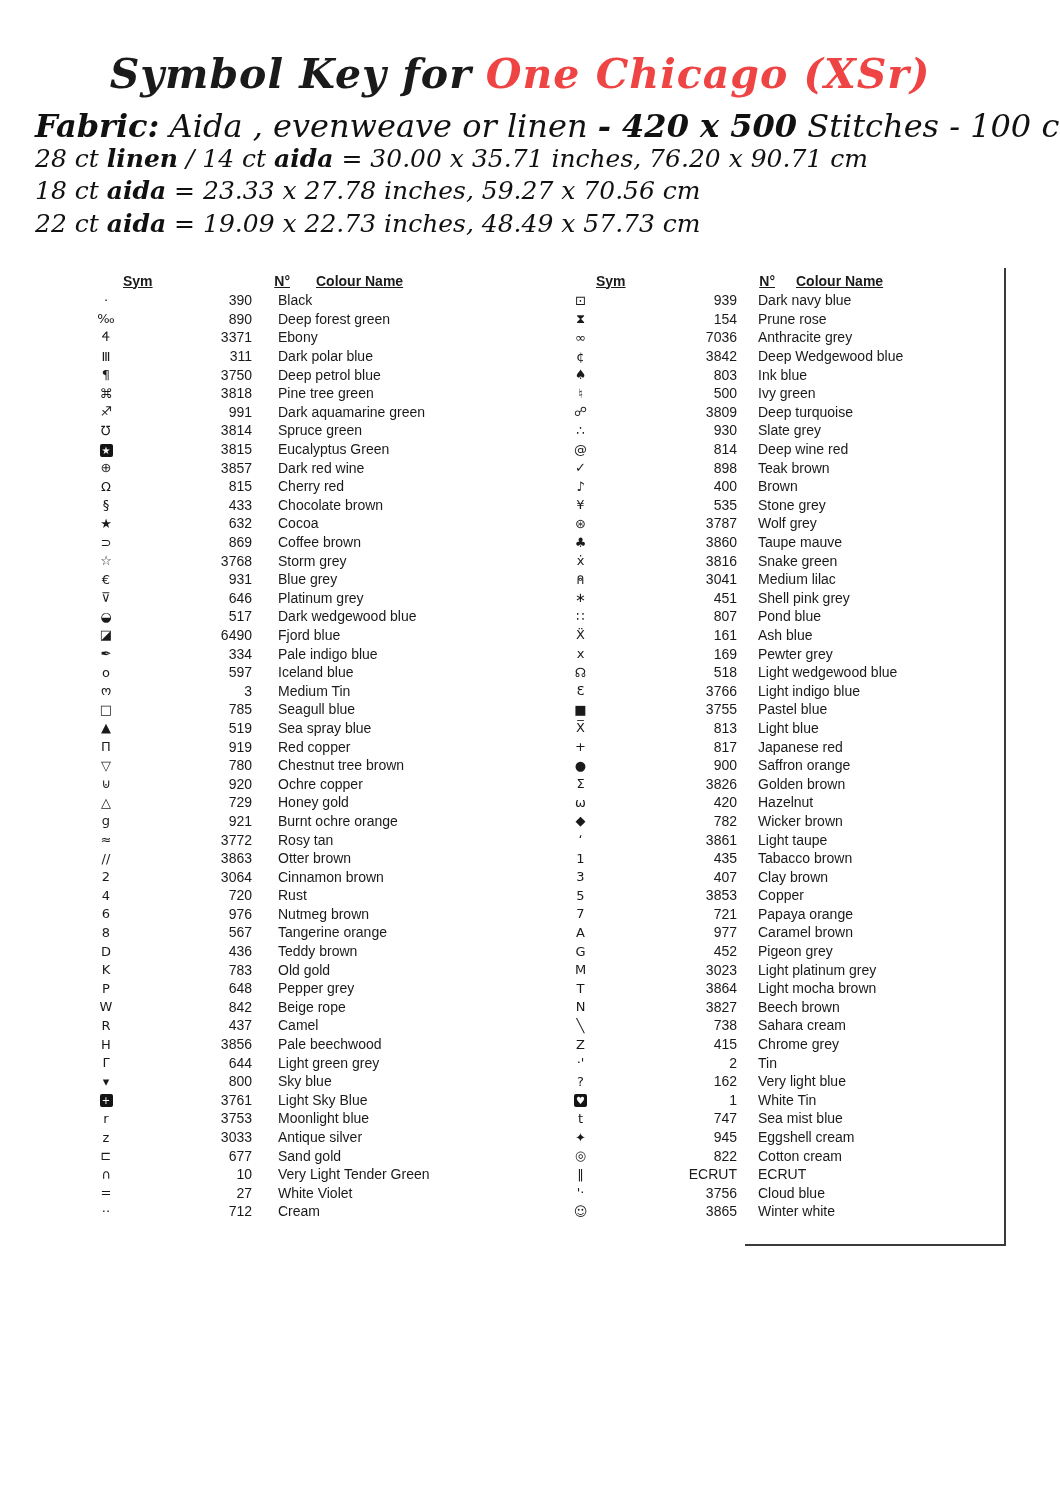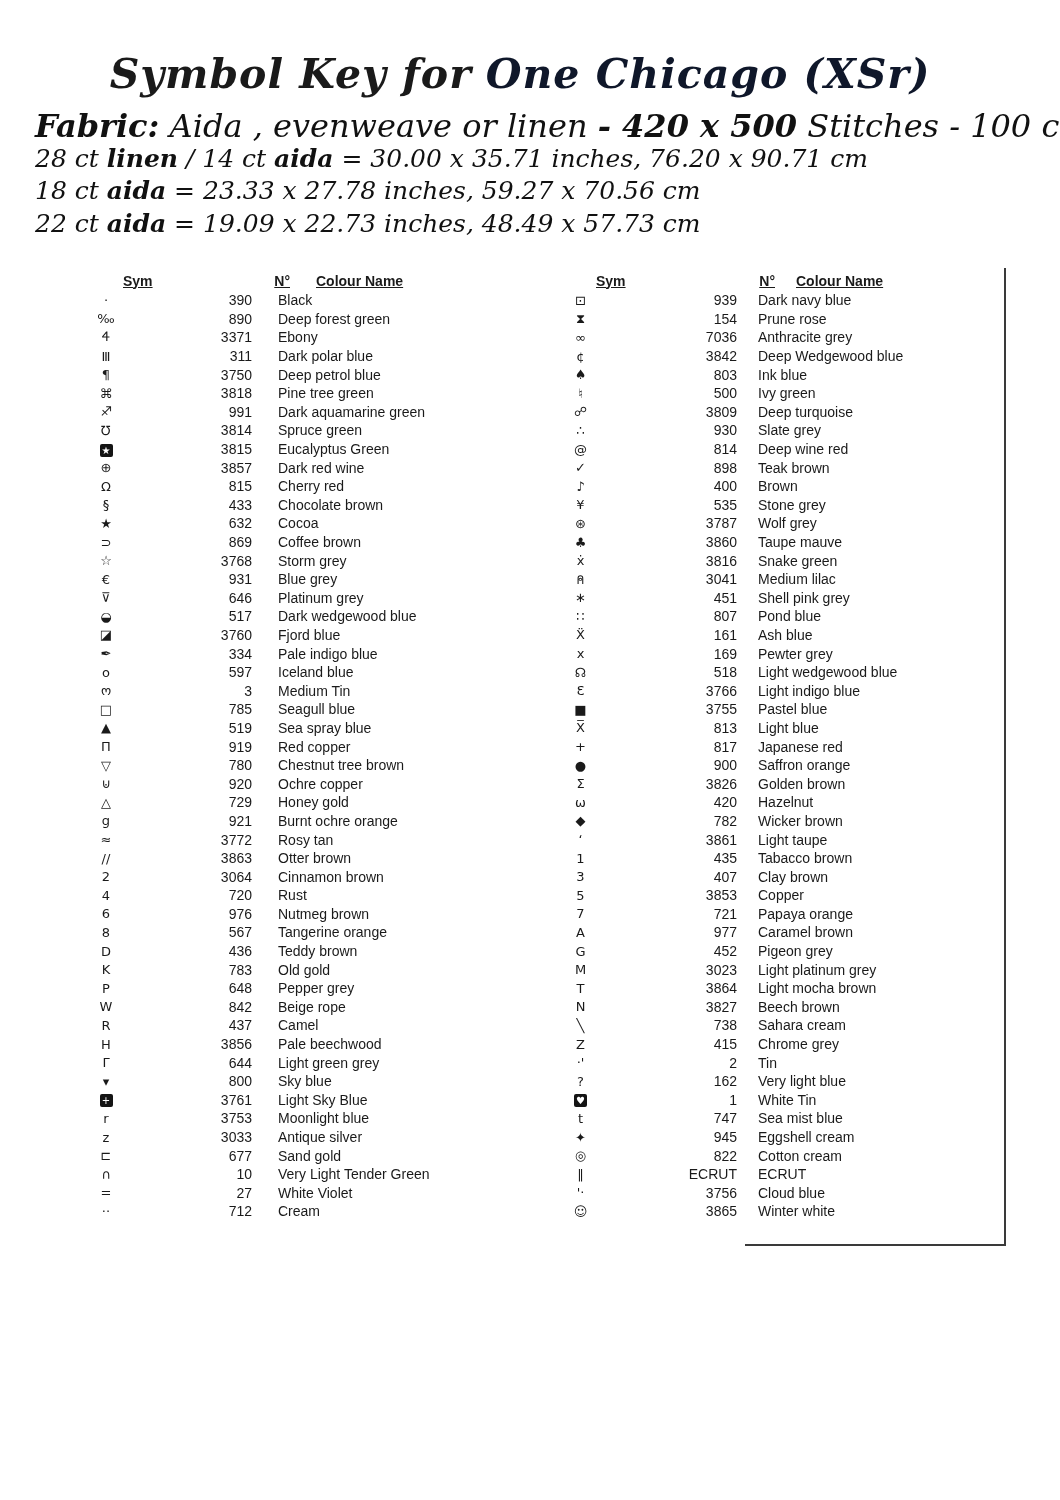--- a/index.html
+++ b/index.html
@@ -41,21 +41,21 @@
     background:#141414;color:#ffffff;font-size:10px;border-radius:2px;text-align:center;
   }
   
   .edge{position:absolute;left:745px;top:268px;width:259px;height:976px;
     border-right:2px solid #3a3a3a;border-bottom:2px solid #3a3a3a;}
 </style>
 </head>
 <body>
 
 <div class="title">
-  <span>Symbol Key for</span><span class="proj" style="color: #0f172a;">One Chicago (XSr)</span>
+  <span>Symbol Key for</span><span class="proj" style="color: #ef4444;">One Chicago (XSr)</span>
 </div>
 
 <div class="fabric">
     <div class="fline"><span class="fb">Fabric:</span><span>  Aida , evenweave or  linen </span><span class="fb">- 420 x 500</span><span> Stitches - 100 colours</span></div>
     <div class="fline"><span>28 ct </span><span class="fb">linen</span><span> / 14 ct </span><span class="fb">aida</span><span> = 30.00 x 35.71 inches, 76.20 x 90.71 cm</span></div>
     <div class="fline"><span>18 ct </span><span class="fb">aida</span><span>  = 23.33 x 27.78 inches, 59.27 x 70.56 cm</span></div>
     <div class="fline"><span>22 ct </span><span class="fb">aida</span><span> = 19.09 x 22.73 inches, 48.49 x 57.73 cm</span></div>
   </div>
 
 <div class="tcol tcol-0">
@@ -149,21 +149,21 @@
       <span class="c-num">646</span>
       <span class="c-name">Platinum grey</span>
     </div>
     <div class="trow">
       <span class="c-sym"><span>◒</span></span>
       <span class="c-num">517</span>
       <span class="c-name">Dark wedgewood blue</span>
     </div>
     <div class="trow">
       <span class="c-sym"><span>◪</span></span>
-      <span class="c-num">3760</span>
+      <span class="c-num">6490</span>
       <span class="c-name">Fjord blue</span>
     </div>
     <div class="trow">
       <span class="c-sym"><span>✒</span></span>
       <span class="c-num">334</span>
       <span class="c-name">Pale indigo blue</span>
     </div>
     <div class="trow">
       <span class="c-sym"><span>o</span></span>
       <span class="c-num">597</span>

